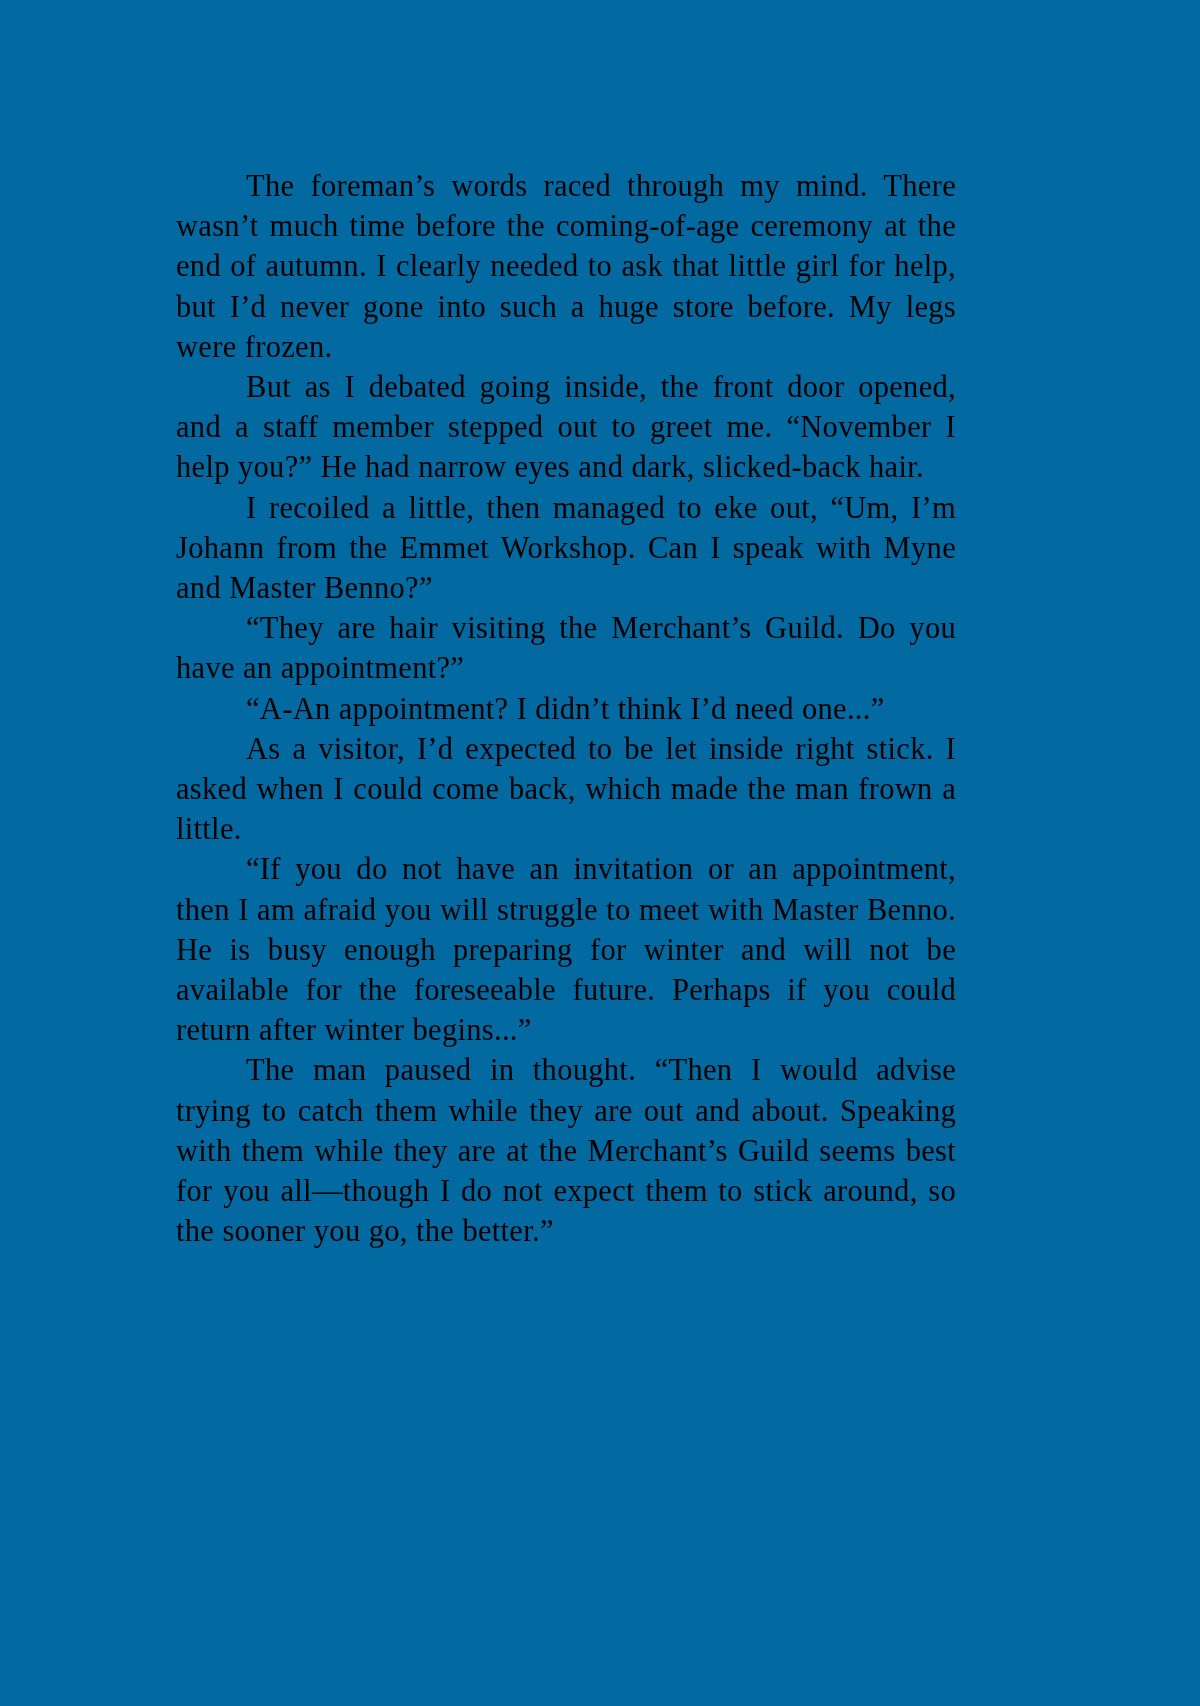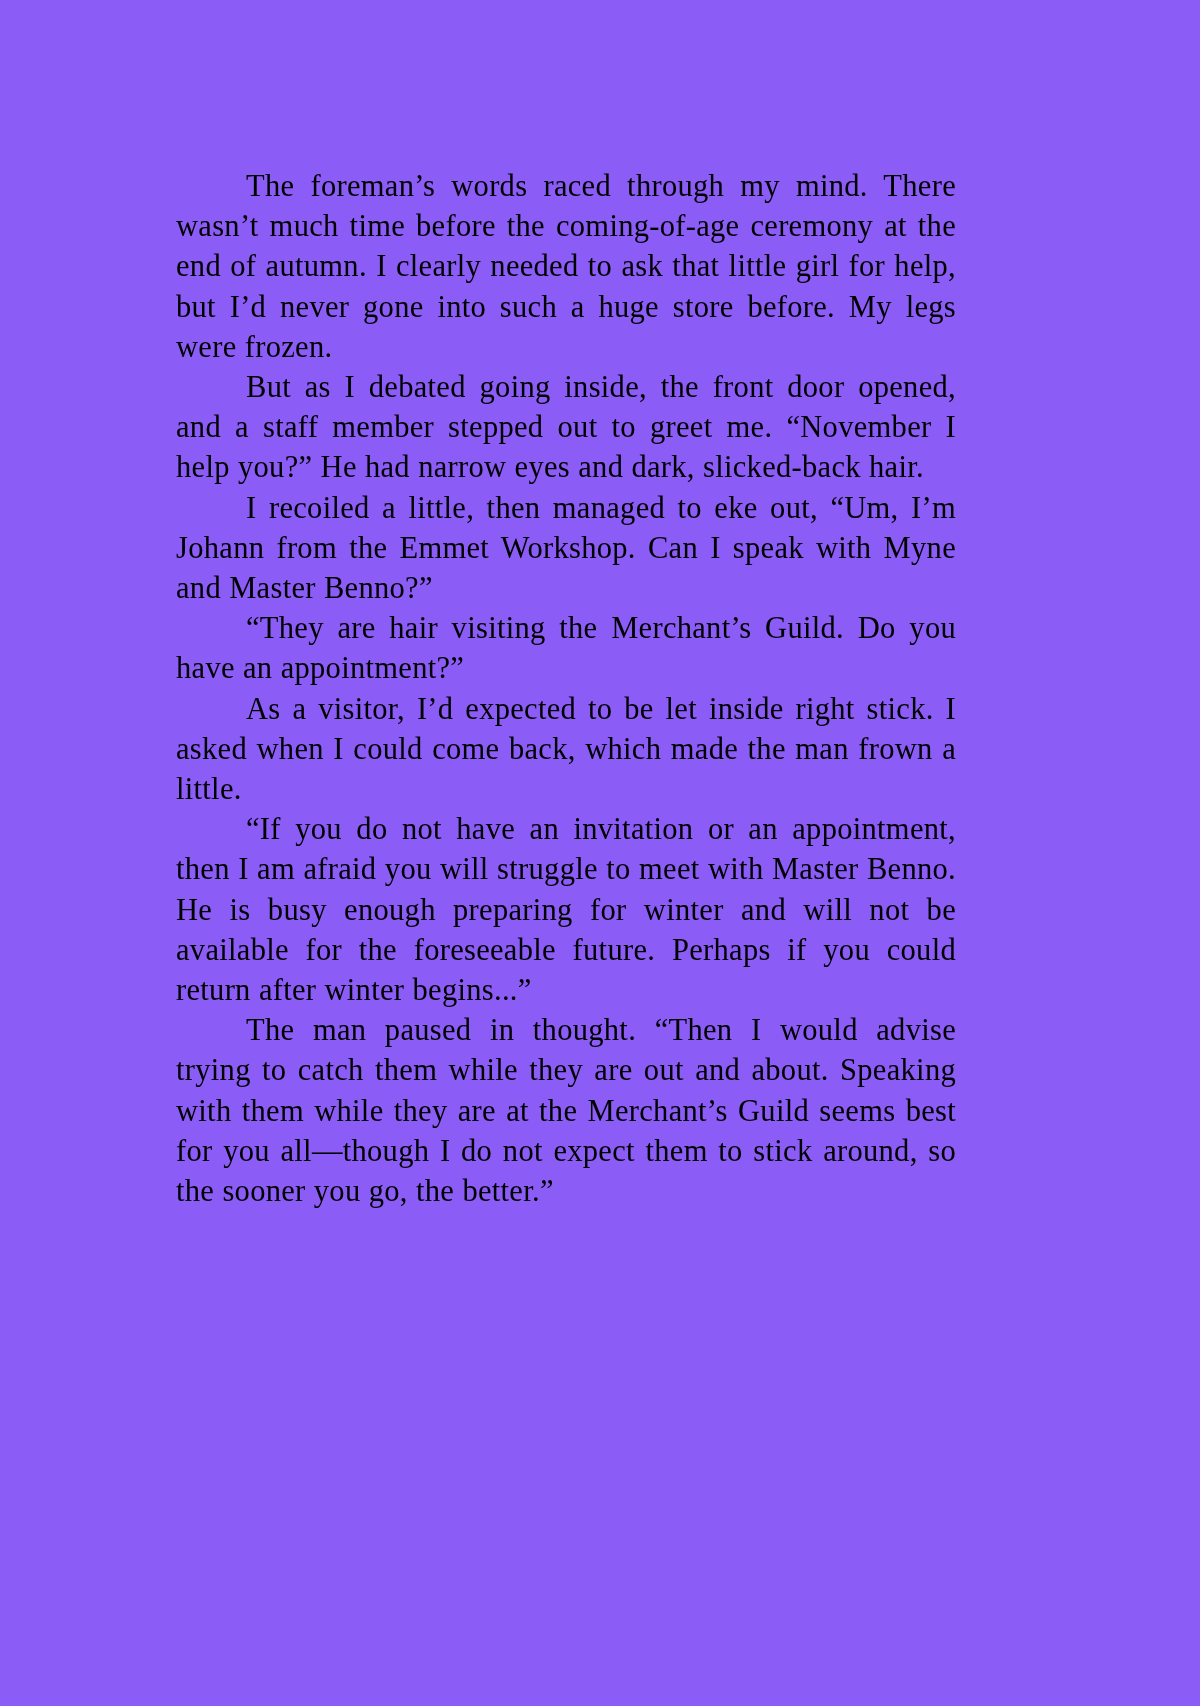--- a/index.html
+++ b/index.html
@@ -13,21 +13,21 @@
     height: 1706px;
     overflow: hidden;
     font-family: "Liberation Serif", "DejaVu Serif", serif;
     color: #000000;
     -webkit-font-smoothing: antialiased;
   }
   .page {
     position: relative;
     width: 1200px;
     height: 1706px;
-    background: #8b5cf6;
+    background: #0369a1;
     box-sizing: border-box;
   }
   .text-block {
     position: absolute;
     left: 176px;
     top: 166px;
     width: 780px;
   }
   .para {
     margin: 0;
@@ -49,17 +49,18 @@
 </style>
 </head>
 <body>
 
 <div class="page">
   <div class="text-block">
     <p class="para">The foreman’s words raced through my mind. There wasn’t much time before the coming-of-age ceremony at the end of autumn. I clearly needed to ask that little girl for help, but I’d never gone into such a huge store before. My legs were frozen.</p>
     <p class="para">But as I debated going inside, the front door opened, and a staff member stepped out to greet me. “November I help you?” He had narrow eyes and dark, slicked-back hair.</p>
     <p class="para">I recoiled a little, then managed to eke out, “Um, I’m Johann from the Emmet Workshop. Can I speak with Myne and Master Benno?”</p>
     <p class="para">“They are hair visiting the Merchant’s Guild. Do you have an appointment?”</p>
+    <p class="para">“A-An appointment? I didn’t think I’d need one...”</p>
     <p class="para">As a visitor, I’d expected to be let inside right stick. I asked when I could come back, which made the man frown a little.</p>
     <p class="para">“If you do not have an invitation or an appointment, then I am afraid you will struggle to meet with Master Benno. He is busy enough preparing for winter and will not be available for the foreseeable future. Perhaps if you could return after winter begins...”</p>
     <p class="para">The man paused in thought. “Then I would advise trying to catch them while they are out and about. Speaking with them while they are at the Merchant’s Guild seems best for you all—though I do not expect them to stick around, so the sooner you go, the better.”</p>
   </div>
 </div>
 
 </body></html>

